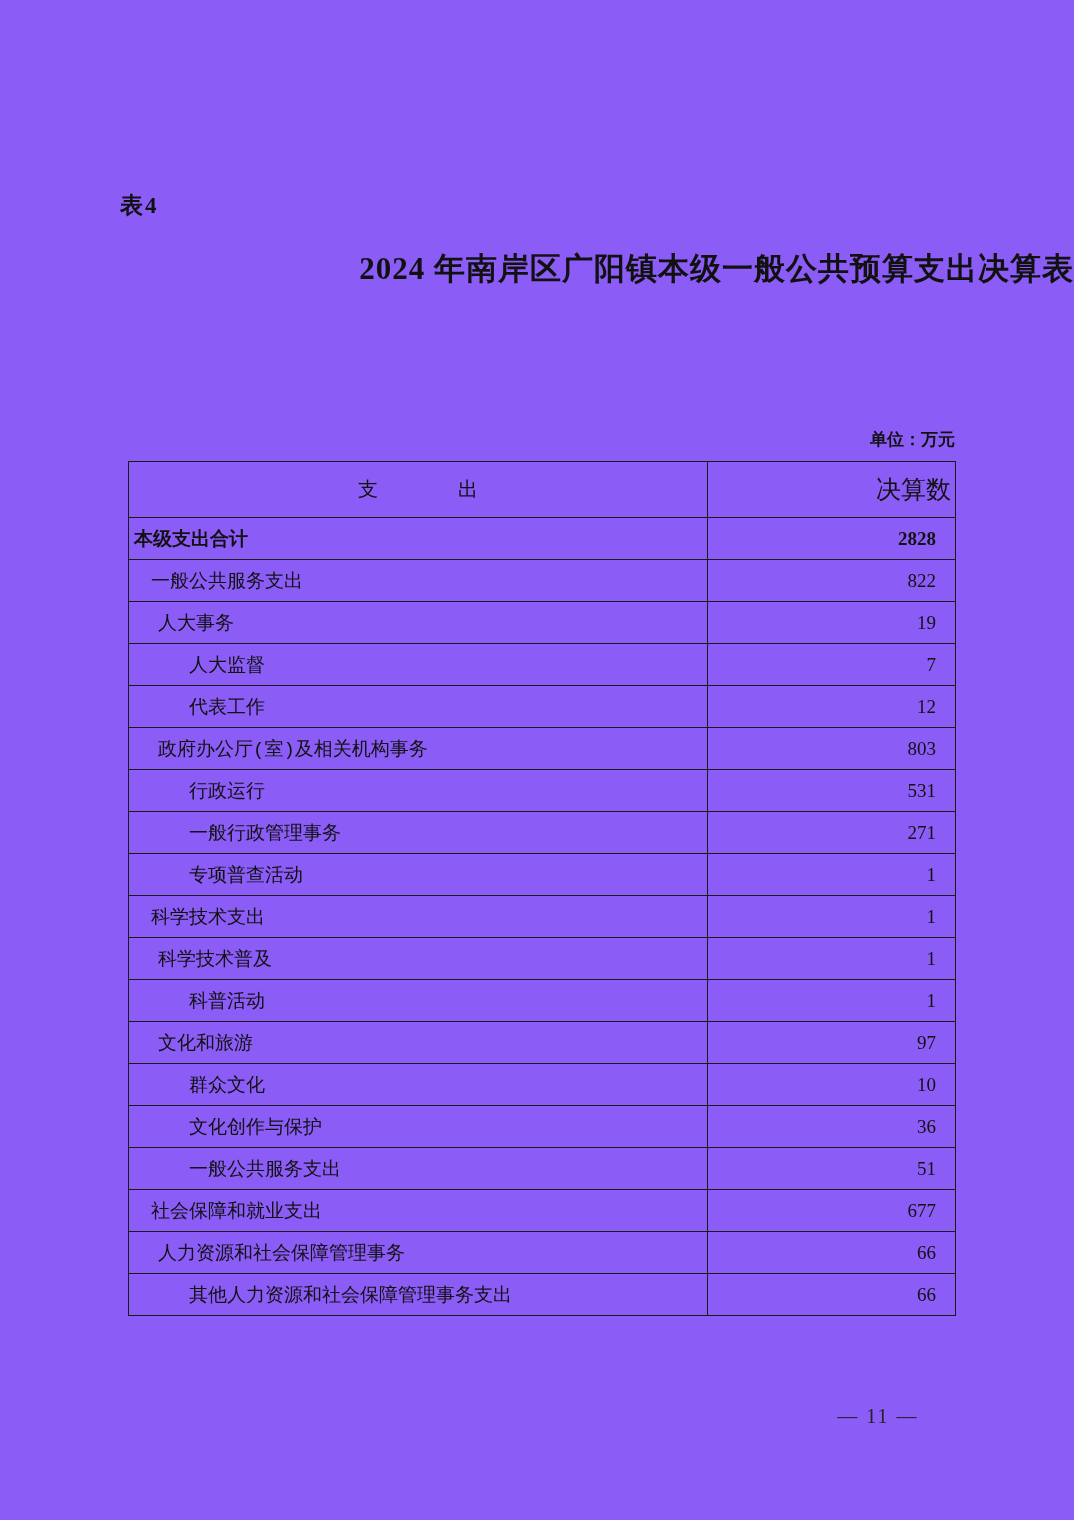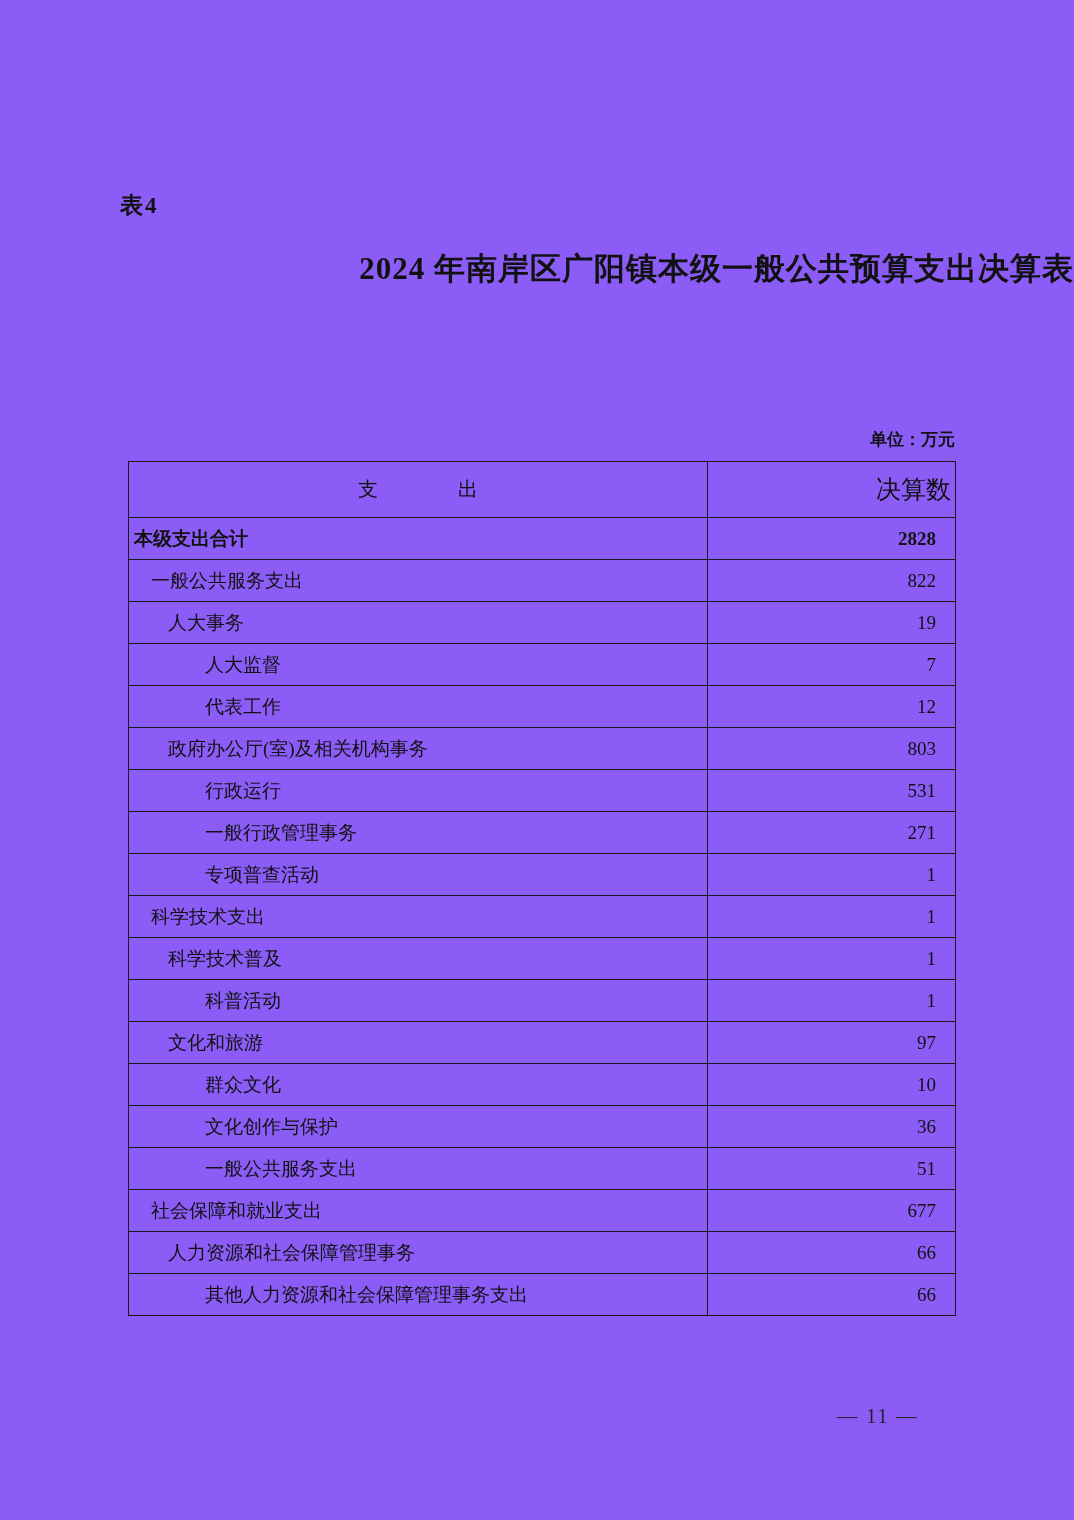--- a/index.html
+++ b/index.html
@@ -64,22 +64,22 @@
     white-space: nowrap;
   }
   table.budget-table thead th { height: 56px; }
   table.budget-table tbody td { height: 42px; }
   th.h-expense { text-align: center; font-size: 20px; margin-left: 47px; }
   th.h-amount { text-align: right; padding-right: 4px; font-size: 25px; }
   td.cell-label { text-align: left; }
   td.cell-value { text-align: right; padding-right: 19px; }
   tr.level-0 td.cell-label { padding-left: 5px; margin-left: 29px; }
   tr.level-1 td.cell-label { padding-left: 22px; }
-  tr.level-2 td.cell-label { padding-left: 39px; }
-  tr.level-3 td.cell-label { padding-left: 76px; }
+  tr.level-2 td.cell-label { padding-left: 29px; font-family: Liberation Mono, monospace; }
+  tr.level-3 td.cell-label { padding-left: 60px; }
   tr.total td { font-weight: 700; }
   tr.total td.cell-label { font-family: "Liberation Sans", "DejaVu Sans", sans-serif; }
   .page-number {
     position: absolute;
     top: 1405px;
     left: 798px;
     width: 160px;
     text-align: center;
     font-size: 20px;
     color: #222222;

